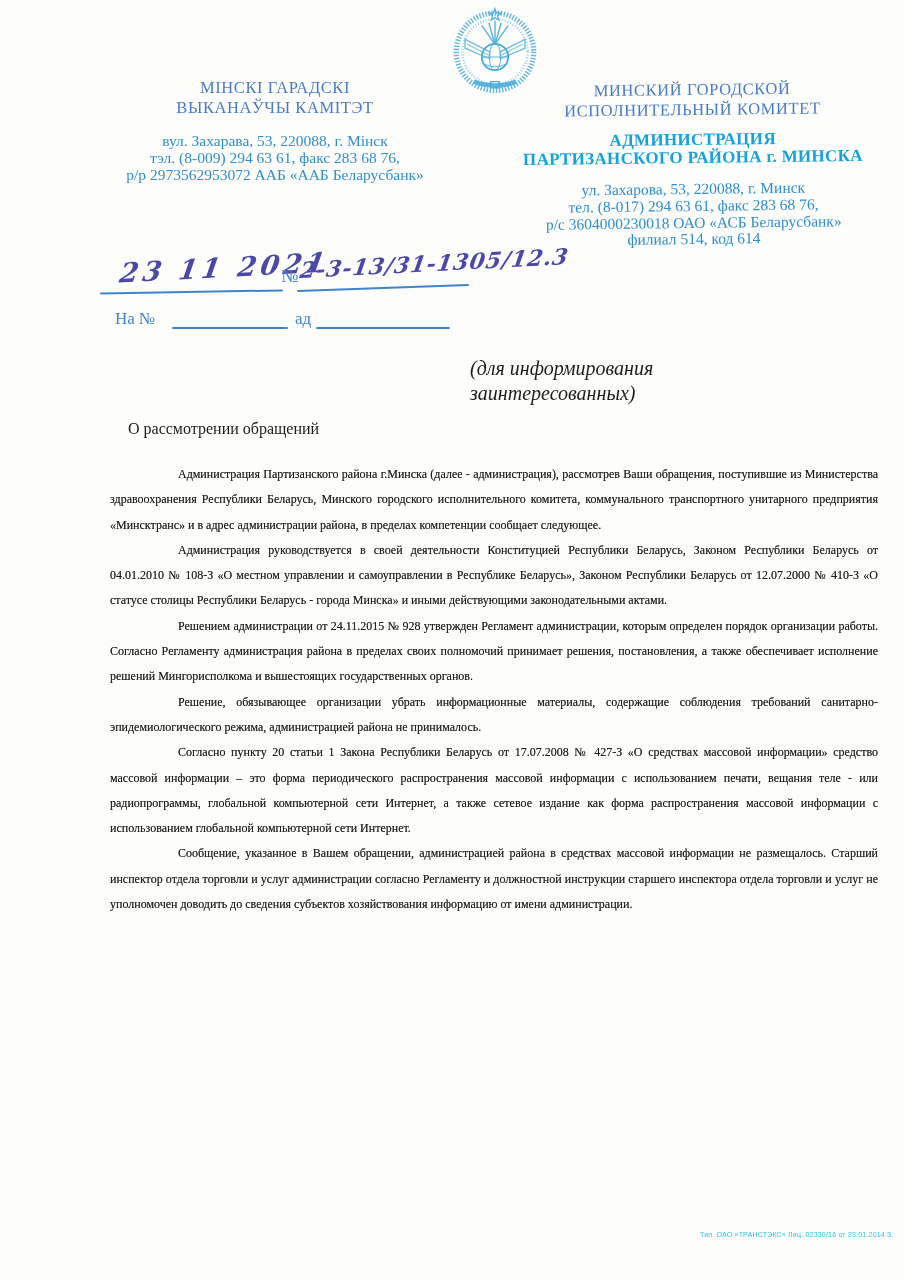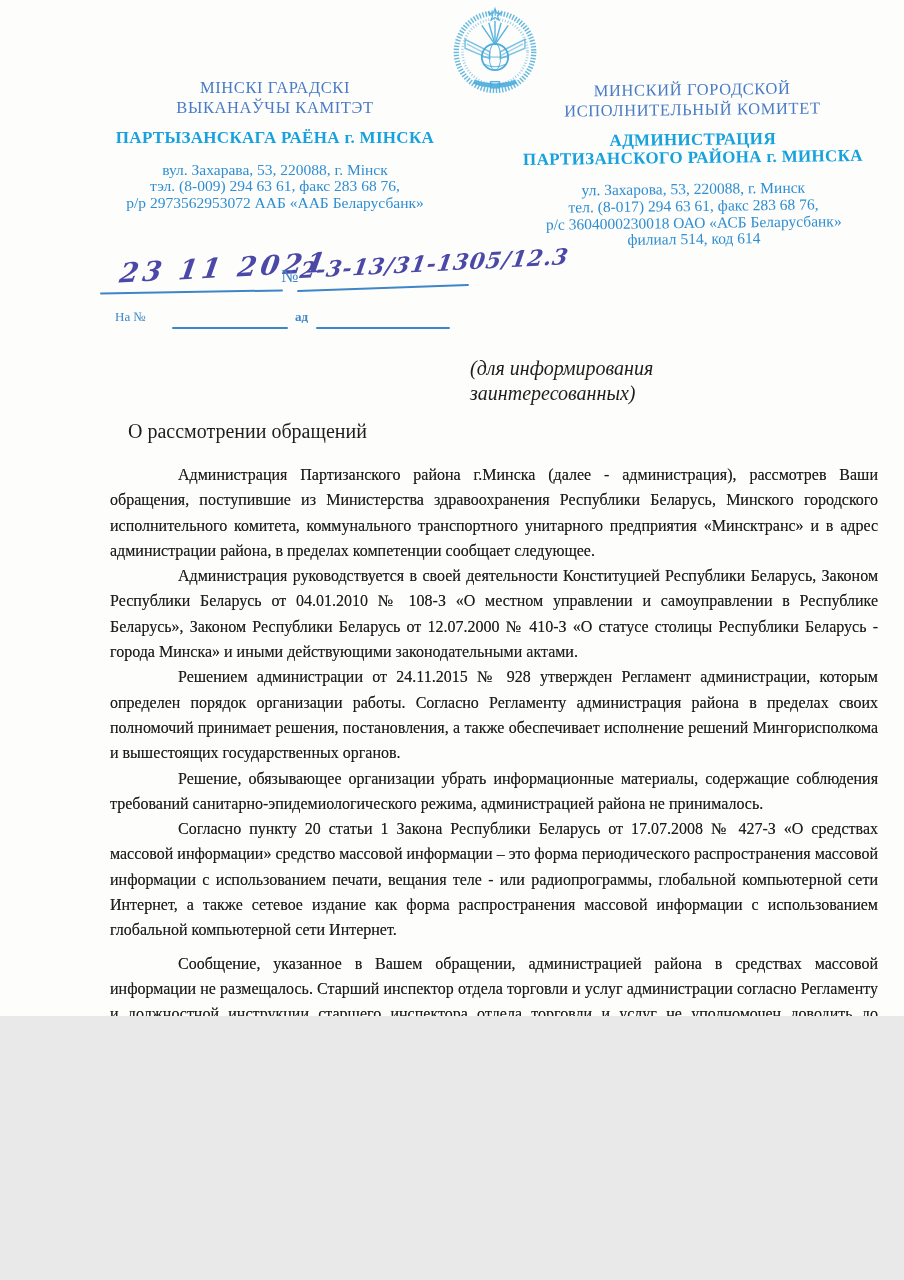--- a/index.html
+++ b/index.html
@@ -1,17 +1,17 @@
 <!DOCTYPE html>
 <html style="--letterhead-top: #4a7cc6; --letterhead-name: #17a2de; --letterhead-address: #2f8ed2; --emblem: #49abdb; --handwriting: #4b48a8; --rule-line: #3d86c8; --body-text: #1f1d1b; --imprint: #2fc0e8;"><head>
 <meta charset="utf-8">
 <style>
   html,body{margin:0;padding:0;background:#e9e9e9;}
   .page{
-    position:relative;width:904px;height:1016px;margin:0 auto;
+    position:relative;width:904px;height:1280px;margin:0 auto;
     background:#fdfdfc;overflow:hidden;
     font-family:"Liberation Serif", serif;color:#1f1d1b;
   }
   
   .emblem{position:absolute;left:451px;top:4px;width:88px;height:92px;color:var(--emblem,#49abdb);}
   .emblem svg{width:100%;height:100%;}
   
   .lh{position:absolute;text-align:center;}
   .lh-left{left:100px;top:78px;width:350px;}
   .lh-right{left:508px;top:80px;width:370px;transform:rotate(-0.7deg);}
@@ -22,35 +22,35 @@
   .hw{
     position:absolute;font-family:"DejaVu Serif", serif;font-style:italic;font-weight:600;
     color:var(--handwriting,#4b48a8);white-space:nowrap;
   }
   .hw-date{left:120px;top:252px;font-size:27px;letter-spacing:4px;transform:rotate(-3deg) skewX(-12deg);}
   .hw-number{left:300px;top:250px;font-size:22px;letter-spacing:1px;transform:rotate(-3deg) skewX(-12deg);}
   .no-sign{position:absolute;left:281px;top:266px;font-size:18px;color:var(--rule-line,#3d86c8);}
   .rule{position:absolute;height:2px;background:var(--rule-line,#3d86c8);border-radius:1px;}
   .rule-date{left:100px;top:291px;width:183px;transform:rotate(-1deg);}
   .rule-number{left:297px;top:287px;width:172px;transform:rotate(-2deg);}
-  .reply-label{position:absolute;font-size:13px;color:var(--rule-line,#3d86c8);}
+  .reply-label{position:absolute;font-size:17px;color:var(--rule-line,#3d86c8);}
   .reply-na{left:115px;top:309px;}
-  .reply-ad{left:295px;top:309px;font-weight:bold;}
+  .reply-ad{left:295px;top:309px;}
   .rule-reply1{left:172px;top:327px;width:116px;height:1.6px;}
   .rule-reply2{left:316px;top:327px;width:134px;height:1.6px;}
   
   .recipient-note{position:absolute;left:470px;top:356px;width:218px;font-size:20px;line-height:24.5px;font-style:italic;}
-  .subject{position:absolute;left:128px;top:420px;font-size:20px;}
+  .subject{position:absolute;left:128px;top:420px;font-size:16px;}
   .body{
     position:absolute;left:110px;top:462px;width:768px;
-    font-size:16px;line-height:25.3px;text-align:justify;
+    font-size:12px;line-height:25.3px;text-align:justify;
     text-shadow:0 0 .35px rgba(30,28,26,.6);
   }
   .body p{margin:0;text-indent:68px;}
-  .body p:last-child{margin-top:8px;}
+  .body p:last-child{}
   
   .imprint{
     position:absolute;left:700px;top:1231px;width:195px;
     font-family:"Liberation Sans", sans-serif;font-size:7px;letter-spacing:.2px;
     color:var(--imprint,#2fc0e8);white-space:nowrap;overflow:hidden;
   }
 </style>
 </head>
 <body>
 
@@ -82,21 +82,20 @@
       <rect x="45" y="86" width="10" height="7" stroke-width="1.6" opacity="0.9"></rect>
     </svg>
   </div>
 
   <div class="lh lh-left">
     <div class="committee">
         <div>МІНСКІ ГАРАДСКІ</div>
         <div>ВЫКАНАЎЧЫ КАМІТЭТ</div>
       </div>
     <div class="orgname">
-        <div>ПАРТЫЗАНСКАГА РАЁНА г. МІНСКА</div>
       </div>
     <div class="address">
         <div>вул. Захарава, 53, 220088, г. Мінск</div>
         <div>тэл. (8-009) 294 63 61, факс 283 68 76,</div>
         <div>р/р 2973562953072 ААБ «ААБ Беларусбанк»</div>
       </div>
   </div>
 
   <div class="lh lh-right">
     <div class="committee">

